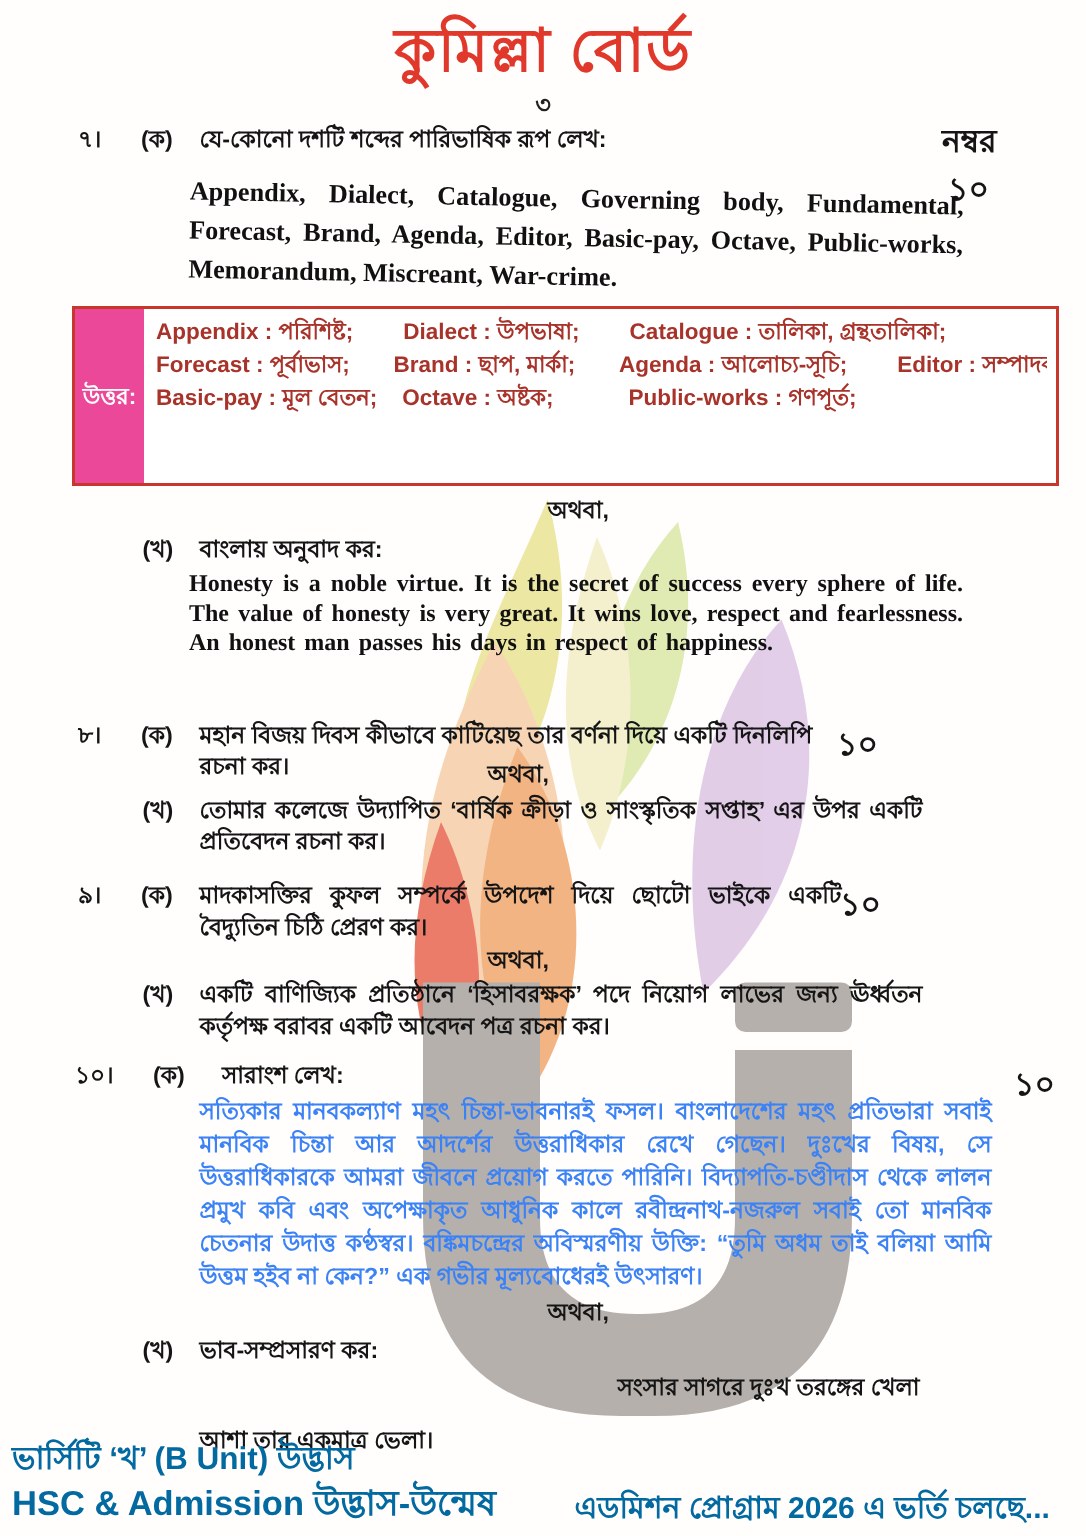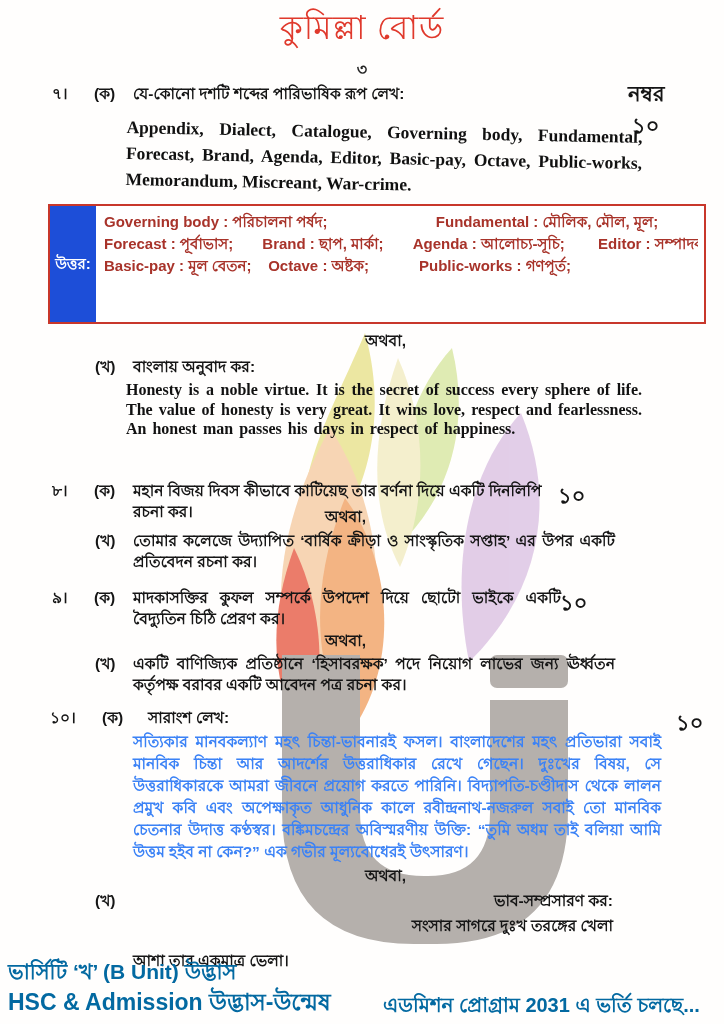--- a/index.html
+++ b/index.html
@@ -7,37 +7,37 @@
     position:relative;width:724px;height:1024px;margin:0 auto;
     background:#fffefd;overflow:hidden;
     font-family:"Liberation Sans", sans-serif;color:#1c1c1c;
   }
   .abs{position:absolute;}
   
   #watermark{position:absolute;left:0;top:0;width:724px;height:1024px;z-index:0;}
   .content{position:relative;z-index:1;}
   
   .board-title{left:0;top:2px;width:724px;text-align:center;
-    font-size:33px;font-weight:400;color:#e0392c;letter-spacing:1px;}
+    font-size:40px;font-weight:700;color:#e0392c;letter-spacing:1px;}
   .page-num{left:0;top:57px;width:724px;text-align:center;font-size:16px;font-weight:700;color:#222;}
   
   .bn{font-size:15.5px;font-weight:700;line-height:21px;color:#151515;}
   .qnum{width:46px;}
   .marks{font-size:21px;font-weight:700;color:#151515;text-align:left;width:40px;}
   .or-line{text-align:center;font-size:15.5px;font-weight:700;}
   
   .serif{font-family:"Liberation Serif", serif;color:#111;}
   .word-list{left:126px;top:119px;width:516px;font-size:17.5px;font-weight:600;
     line-height:26px;text-align:justify;transform:rotate(1.1deg);}
   .passage{left:126px;top:380px;width:516px;font-size:16px;font-weight:700;
     line-height:19.5px;text-align:justify;word-spacing:2px;}
   
   .answer-box{left:48px;top:204px;width:658px;height:120px;border:2.5px solid #c8372b;
     background:#ffffff;box-sizing:border-box;display:flex;align-items:stretch;}
-  .answer-label{width:46px;background:#1d4ed8;color:#ffffff;display:flex;
+  .answer-label{width:46px;background:#ec4899;color:#ffffff;display:flex;
     align-items:center;justify-content:center;font-size:15px;font-weight:700;flex:0 0 46px;}
   .answer-lines{flex:1;padding:5px 6px 4px 8px;overflow:hidden;}
   .answer-line{white-space:pre;font-size:15px;font-weight:700;line-height:22px;
     color:#a8332a;overflow:hidden;}
   
   .bn-par{left:133px;top:731px;width:528px;font-size:15.5px;font-weight:700;
     line-height:22px;text-align:justify;color:#3b82f6;}
   
   .foot-red{color:#0369a1;font-weight:700;}
   .f1{left:8px;top:956px;font-size:21px;}
@@ -75,21 +75,21 @@
     <div class="abs bn qnum" style="left:52px;top:83px;">৭।</div>
     <div class="abs bn" style="left:94px;top:83px;">(ক)</div>
     <div class="abs bn" style="left:133px;top:83px;width:480px;">যে-কোনো দশটি শব্দের পারিভাষিক রূপ লেখ:</div>
     <div class="abs marks" style="left:632px;top:110px;">১০</div>
 
     <div class="abs serif word-list">Appendix, Dialect, Catalogue, Governing body, Fundamental, Forecast, Brand, Agenda, Editor, Basic-pay, Octave, Public-works, Memorandum, Miscreant, War-crime.</div>
 
     <div class="abs answer-box">
       <div class="answer-label">উত্তর:</div>
       <div class="answer-lines">
-        <div class="answer-line">Governing body : পরিচালনা পর্ষদ;                          Fundamental : মৌলিক, মৌল, মূল;</div>
+        <div class="answer-line">Appendix : পরিশিষ্ট;        Dialect : উপভাষা;        Catalogue : তালিকা, গ্রন্থতালিকা;</div>
         <div class="answer-line">Forecast : পূর্বাভাস;       Brand : ছাপ, মার্কা;       Agenda : আলোচ্য-সূচি;        Editor : সম্পাদক;</div>
         <div class="answer-line">Basic-pay : মূল বেতন;    Octave : অষ্টক;            Public-works : গণপূর্ত;</div>
       </div>
     </div>
 
     <div class="abs bn or-line" style="left:133px;top:330px;width:505px;">অথবা,</div>
 
     <div class="abs bn" style="left:95px;top:356px;">(খ)</div>
     <div class="abs bn" style="left:133px;top:356px;width:480px;">বাংলায় অনুবাদ কর:</div>
     <div class="abs serif passage">Honesty is a noble virtue. It is the secret of success every sphere of life. The value of honesty is very great. It wins love, respect and fearlessness. An honest man passes his days in respect of happiness.</div>
@@ -110,22 +110,22 @@
     <div class="abs bn" style="left:95px;top:653px;">(খ)</div>
     <div class="abs bn" style="left:133px;top:653px;width:482px;text-align:justify;">একটি বাণিজ্যিক প্রতিষ্ঠানে ‘হিসাবরক্ষক’ পদে নিয়োগ লাভের জন্য ঊর্ধ্বতন কর্তৃপক্ষ বরাবর একটি আবেদন পত্র রচনা কর।</div>
 
     <div class="abs bn" style="left:50px;top:707px;width:50px;">১০।</div>
     <div class="abs bn" style="left:102px;top:707px;">(ক)</div>
     <div class="abs bn" style="left:148px;top:707px;width:400px;">সারাংশ লেখ:</div>
     <div class="abs marks" style="left:676px;top:707px;">১০</div>
     <div class="abs bn-par">সত্যিকার মানবকল্যাণ মহৎ চিন্তা-ভাবনারই ফসল।  বাংলাদেশের মহৎ প্রতিভারা সবাই মানবিক চিন্তা আর আদর্শের উত্তরাধিকার রেখে গেছেন। দুঃখের বিষয়, সে উত্তরাধিকারকে আমরা জীবনে প্রয়োগ করতে পারিনি। বিদ্যাপতি-চণ্ডীদাস থেকে লালন প্রমুখ কবি এবং অপেক্ষাকৃত আধুনিক কালে রবীন্দ্রনাথ-নজরুল সবাই তো মানবিক চেতনার উদাত্ত কণ্ঠস্বর। বঙ্কিমচন্দ্রের অবিস্মরণীয় উক্তি: “তুমি অধম তাই বলিয়া আমি উত্তম হইব না কেন?” এক গভীর মূল্যবোধেরই উৎসারণ।</div>
     <div class="abs bn or-line" style="left:133px;top:865px;width:505px;">অথবা,</div>
     <div class="abs bn" style="left:95px;top:890px;">(খ)</div>
-    <div class="abs bn" style="left:133px;top:890px;width:480px;text-align:right;">ভাব-সম্প্রসারণ কর:</div>
+    <div class="abs bn" style="left:133px;top:890px;width:480px;">ভাব-সম্প্রসারণ কর:</div>
     <div class="abs bn" style="left:133px;top:915px;width:480px;text-align:right;">সংসার সাগরে দুঃখ তরঙ্গের খেলা</div>
     <div class="abs bn" style="left:133px;top:938px;width:480px;margin-top:12px;">আশা তার একমাত্র ভেলা।</div>
 
     <div class="abs foot-red f1">ভার্সিটি ‘খ’ (B Unit) উদ্ভাস</div>
     <div class="abs foot-red f2">HSC &amp; Admission উদ্ভাস-উন্মেষ</div>
-    <div class="abs foot-red f3">এডমিশন প্রোগ্রাম 2031 এ ভর্তি চলছে...</div>
+    <div class="abs foot-red f3">এডমিশন প্রোগ্রাম 2026 এ ভর্তি চলছে...</div>
 
   </div>
 </div>
 
 </body></html>

